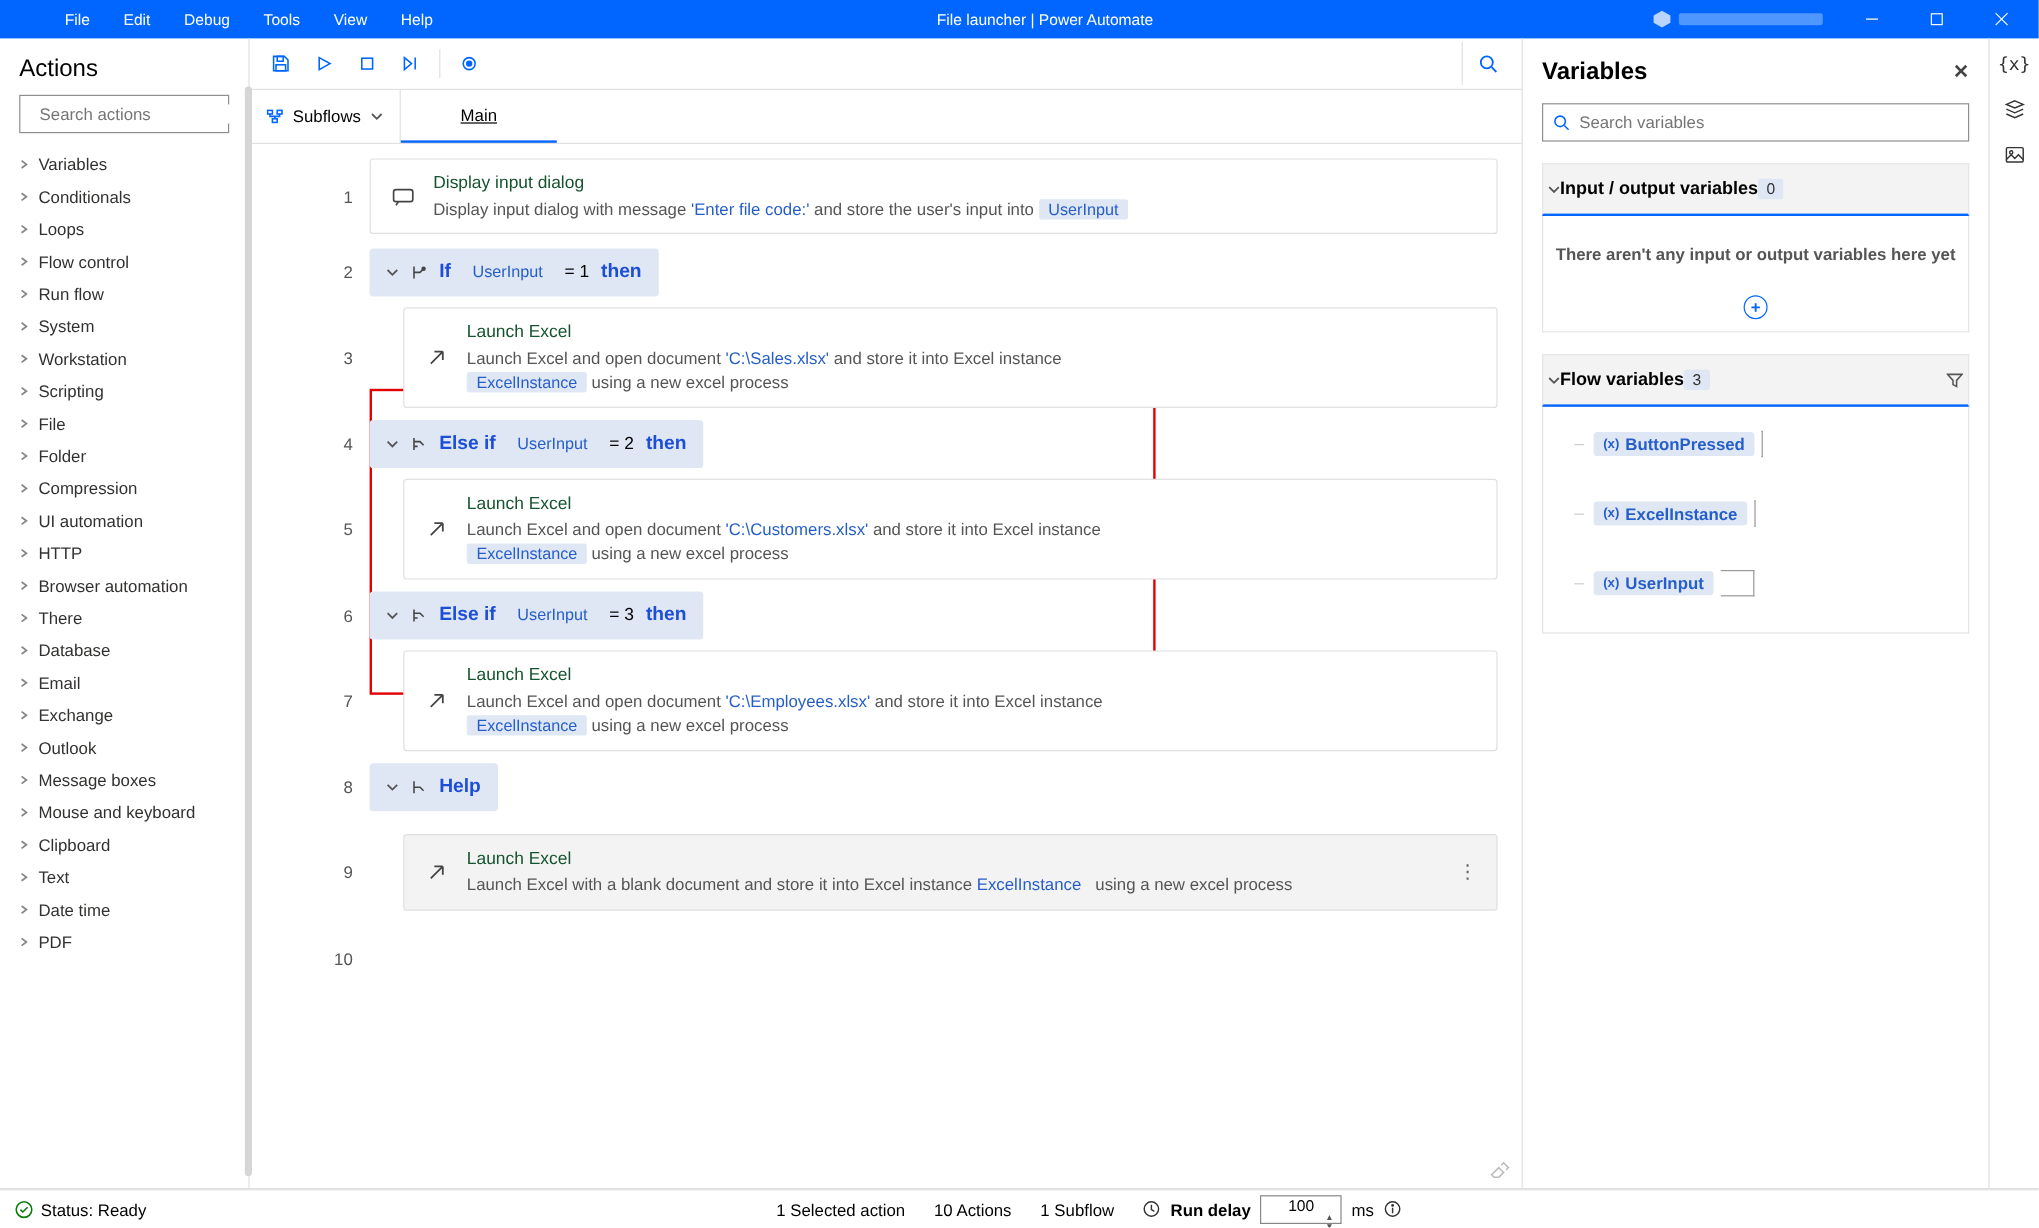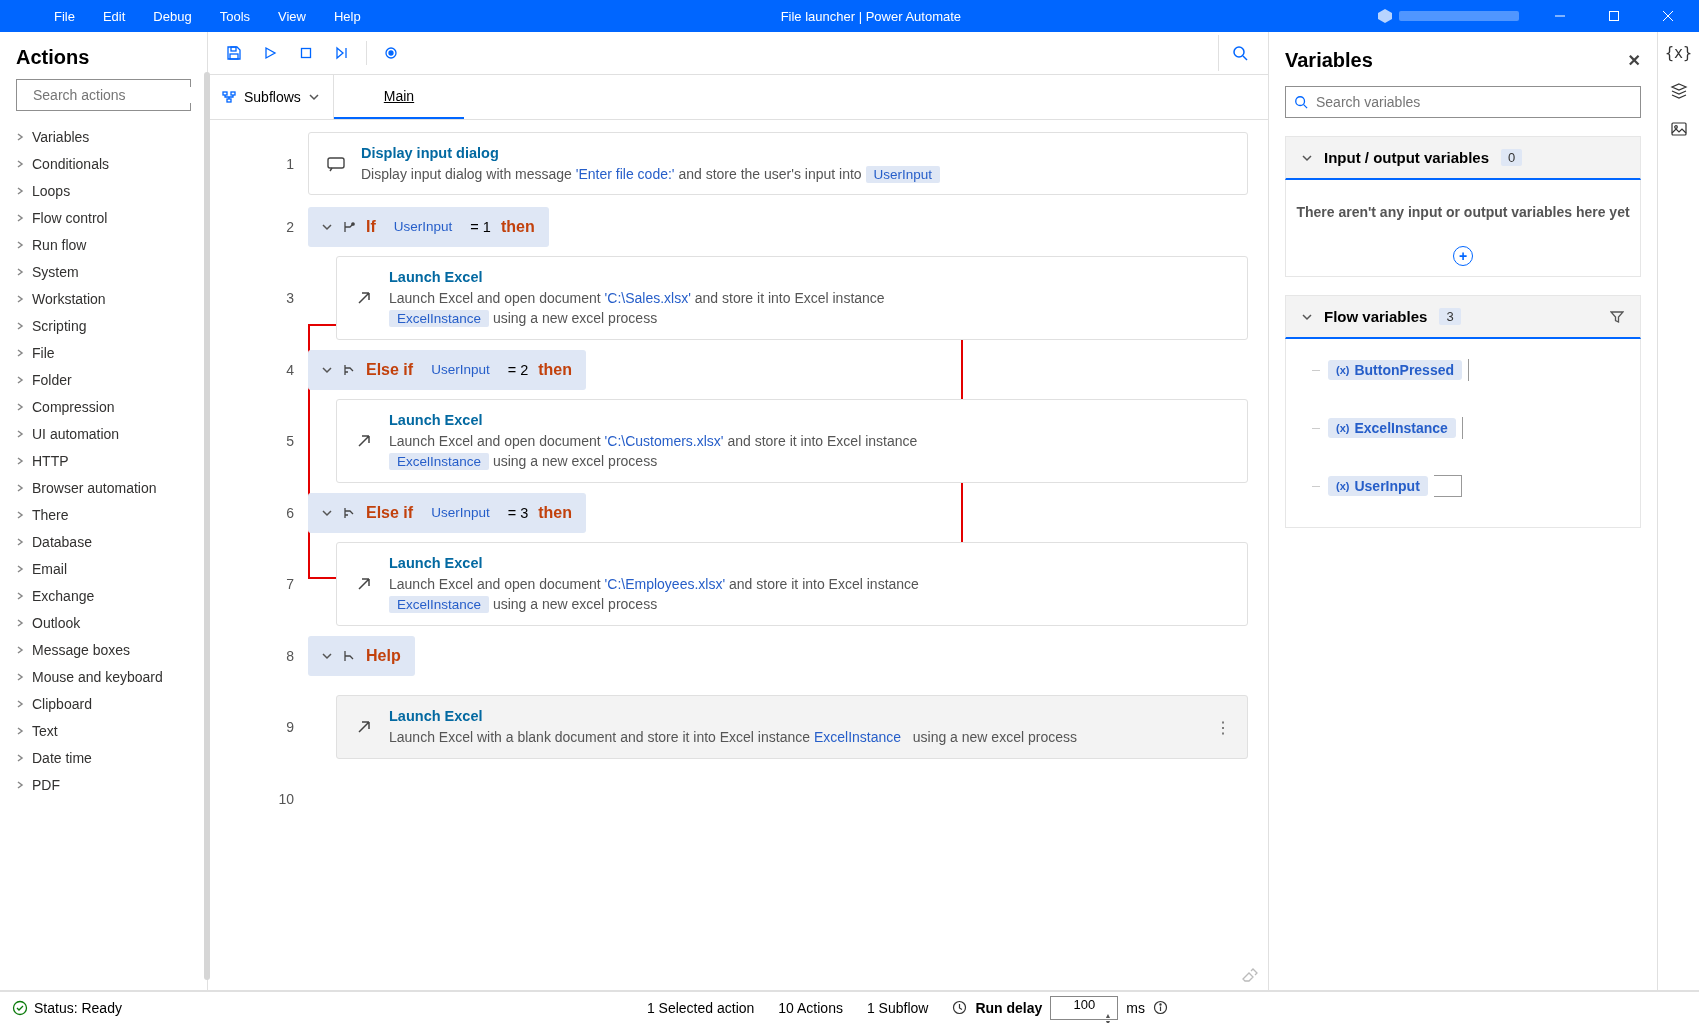--- a/index.html
+++ b/index.html
@@ -13,21 +13,21 @@
 .titlebar-right { display: flex; align-items: center; gap: 8px; padding-right: 8px; }
 .tb-user { display: flex; align-items: center; gap: 6px; opacity: .9; padding: 0 10px; }
 .tb-winbtn { width: 46px; height: 32px; display: flex; align-items: center; justify-content: center; cursor: pointer; }
 .tb-winbtn svg { width: 12px; height: 12px; }
 
 
 .app { display: flex; height: calc(100% - 32px - 32px); border-bottom: 1px solid #e0e0e0; }
 
 
 .actions-pane { width: 208px; border-right: 1px solid #e0e0e0; display: flex; flex-direction: column; position: relative; }
-.actions-header { font-size: 20px; font-weight: 700; padding: 14px 16px 10px; }
+.actions-header { font-size: 20px; font-weight: 400; padding: 14px 16px 10px; }
 .search-box { margin: 0 16px 12px; border: 1px solid #8f8f8f; height: 32px; display: flex; align-items: center; padding: 0 8px; gap: 8px; }
 .search-box input { border: none; outline: none; flex: 1; font-size: 14px; color: #555; }
 .actions-list { overflow-y: auto; padding: 0 6px 10px 12px; }
 .actions-list .row { display: flex; align-items: center; height: 27px; font-size: 14px; color: #323130; cursor: pointer; }
 .chev { width: 16px; display: flex; align-items: center; justify-content: center; margin-right: 4px; opacity: .7; }
 .chev svg { width: 8px; height: 8px; }
 .scrollbar-hint { position: absolute; right: -3px; top: 40px; bottom: 10px; width: 6px; background: #d6d6d6; border-radius: 3px; }
 
 
 .editor { flex: 1; display: flex; flex-direction: column; border-right: 1px solid #e0e0e0; min-width: 0; }
@@ -46,41 +46,41 @@
 .gutter .ln { height: 63px; display: flex; align-items: center; justify-content: flex-end; padding-right: 14px; font-size: 14px; color: #555; }
 .gutter .ln.tall { height: 80px; }
 
 .flow-content { flex: 1; padding-top: 12px; padding-right: 20px; position: relative; }
 .card-row { height: 63px; display: flex; align-items: center; }
 .card-row.tall { height: 80px; }
 .action-card { background: #fff; border: 1px solid #e0e0e0; border-radius: 3px; display: flex; align-items: center; padding: 10px 16px; flex: 1; gap: 14px; min-height: 54px; }
 .action-card.selected { background: #f3f3f3; }
 .action-card .ic { width: 22px; display: flex; align-items: center; justify-content: center; color: #444; }
 .action-card .body { flex: 1; font-size: 14px; line-height: 1.45; color: #555; }
-.action-card .body b.title { color: #0369a1; font-weight: 700; display: block; font-size: 14.5px; }
+.action-card .body b.title { color: #14532d; font-weight: 400; display: block; font-size: 14.5px; }
 .pill { background: #dfe7f5; color: #265ec9; padding: 1px 8px; border-radius: 2px; font-size: 13.5px; }
 .lit { color: #265ec9; }
-.big { font-weight: 600; font-size: 16px; color: #c2410c; }
+.big { font-weight: 600; font-size: 16px; color: #1d4ed8; }
 .action-card .more { color: #666; padding-left: 8px; cursor: pointer; }
 
 .cond-block { display: inline-flex; align-items: center; background: #dfe7f5; border-radius: 3px; height: 40px; padding: 0 14px; gap: 10px; font-size: 14.5px; }
 .cond-block .chev-d { color: #555; cursor: pointer; }
 .cond-ic { color: #444; }
 .indent-1 { margin-left: 28px; }
 .highlight-box { position: absolute; border: 2px solid #e30000; pointer-events: none; }
 .eraser { position: absolute; right: 10px; bottom: 6px; color: #bbb; }
 
 
 .vars-pane { width: 388px; display: flex; flex-direction: column; }
 .vars-header { height: 44px; display: flex; align-items: center; padding: 12px 16px 0; font-size: 20px; font-weight: 600; }
 .vars-header .x { margin-left: auto; cursor: pointer; color: #444; font-size: 16px; }
 .vars-search { margin: 10px 16px; border: 1px solid #8f8f8f; height: 32px; display: flex; align-items: center; padding: 0 8px; gap: 8px; }
 .vars-search input { border: none; outline: none; flex: 1; font-size: 14px; }
 
-.var-section-h { height: 44px; background: #f3f3f3; border: 1px solid #e6e6e6; border-bottom: 2px solid #0066ff; margin: 8px 16px 0; display: flex; align-items: center; padding: 0 16px; gap: 12px; font-size: 15px; font-weight: 600; }
+.var-section-h { height: 44px; background: #f3f3f3; border: 1px solid #e6e6e6; border-bottom: 2px solid #0066ff; margin: 8px 16px 0; display: flex; align-items: center; padding: 0 4px; font-size: 15px; font-weight: 600; }
 .count-badge { background: #dfe7f5; color: #333; font-size: 13px; padding: 1px 7px; border-radius: 2px; font-weight: 400; }
 .var-section-body { margin: 0 16px; border: 1px solid #e6e6e6; border-top: none; padding: 10px; font-size: 14px; color: #555; display: flex; flex-direction: column; align-items: center; gap: 12px; font-weight: bold; }
 .plus-circle { width: 20px; height: 20px; border: 1.5px solid #0066ff; border-radius: 50%; color: #0066ff; display: flex; align-items: center; justify-content: center; font-size: 14px; cursor: pointer; }
 
 .flowvar-chip { display: flex; align-items: center; gap: 6px; width: 150px; height: 34px; padding: 0 8px; font-size: 14px; margin: 6px 0 6px 24px; position: relative; }
 .flowvar-chip::before { content: ""; position: absolute; left: -8px; top: 50%; width: 8px; height: 1px; background: #ccc; }
 .flowvar-chip .tag { background: #dfe7f5; color: #265ec9; padding: 2px 8px; border-radius: 3px; display: flex; align-items: center; gap: 5px; font-size: 14px; }
 .flowvar-chip .box { width: 28px; height: 22px; border: 1px solid #999; border-left: none; }
 .filter-ic { margin-left: auto; cursor: pointer; color: #555; }
 

